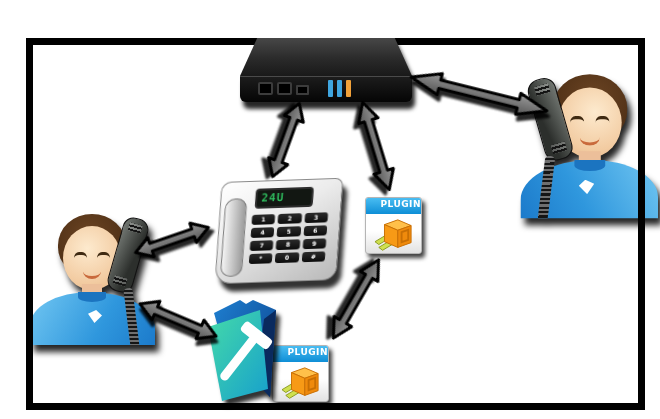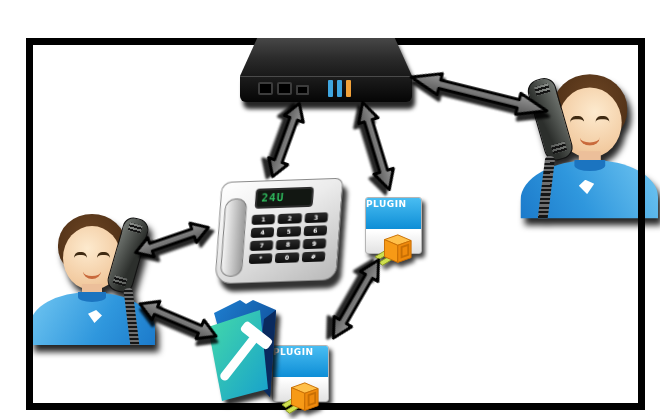--- a/index.html
+++ b/index.html
@@ -43,22 +43,22 @@
   .key{height:10px;background:linear-gradient(180deg,#2a2a2a,#0c0c0c);border-radius:3px;
        color:#fff;font-size:6px;font-weight:bold;text-align:center;line-height:10px;}
   .handset-rest{position:absolute;left:4px;top:16px;width:20px;height:76px;
                 background:linear-gradient(90deg,#f4f4f4,#9b9b9b);border:1px solid #7d7d7d;
                 border-radius:10px;}
 
   
   .plugin-icon{width:57px;height:57px;background:linear-gradient(180deg,#ffffff 60%,#e2e2e2);
                border:1px solid #b5b5b5;border-radius:3px;box-sizing:border-box;
                filter:drop-shadow(3px 4px 2px rgba(0,0,0,0.75));}
-  .plugin-band{height:31px;background:linear-gradient(180deg,#49bdf2,#0e8ed6);
-               color:#fff;font-size:9px;font-weight:bold;text-align:left;line-height:13px;
+  .plugin-band{height:16px;background:linear-gradient(180deg,#49bdf2,#0e8ed6);
+               color:#fff;font-size:9px;font-weight:bold;text-align:right;line-height:13px;
                letter-spacing:0.5px;border-radius:2px 2px 0 0;}
   .plugin-art{display:block;margin:3px auto 0 auto;}
   .plugin-right{left:365px;top:197px;z-index:7;}
   .plugin-bottom{left:272px;top:345px;z-index:6;}
 
   
   .fm{left:198px;top:297px;width:106px;height:110px;z-index:7;
       filter:drop-shadow(4px 6px 2px rgba(0,0,0,0.8));}
 
   

